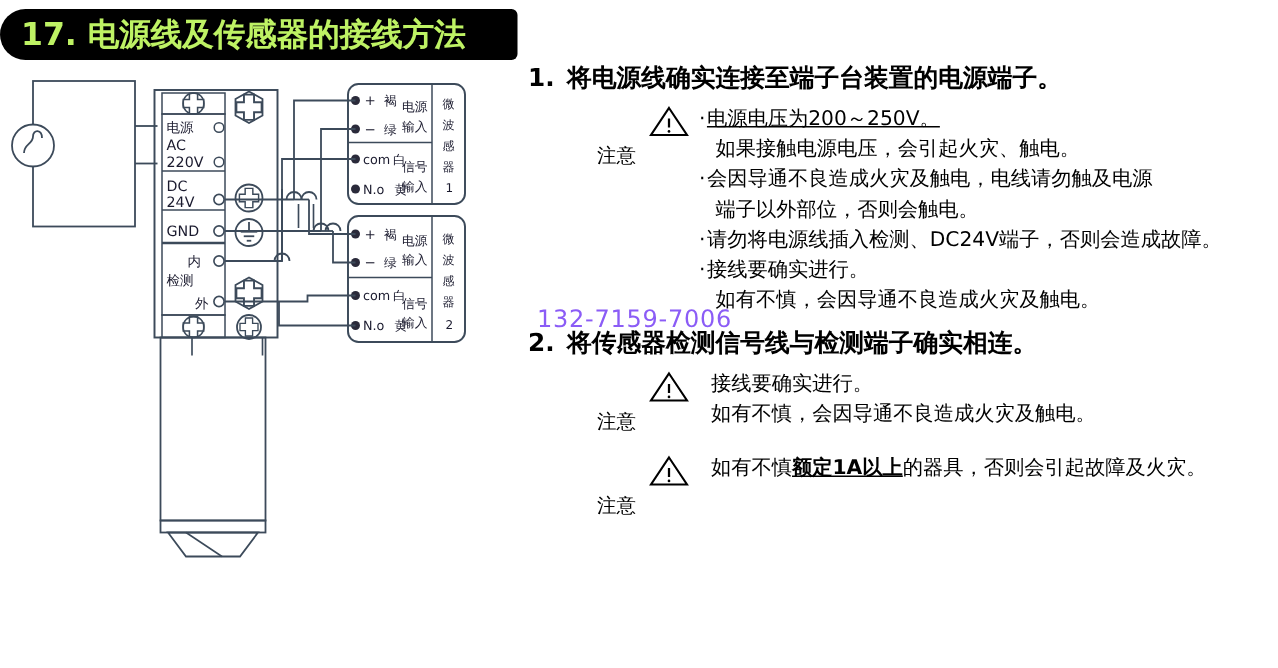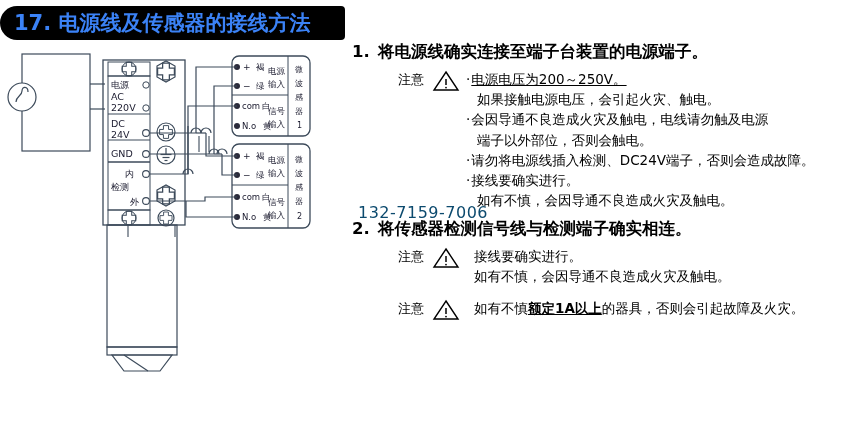--- a/index.html
+++ b/index.html
@@ -24,21 +24,21 @@
     width: 345px;
     height: 34px;
     background: #000000;
     border-radius: 17px 4px 4px 17px;
     display: flex;
     align-items: center;
     box-sizing: border-box;
     padding-left: 14px;
   }
   #title-banner .t {
-    color: #3b82f6;
+    color: #bef264;
     font-size: 21px;
     font-weight: bold;
     letter-spacing: 0px;
     white-space: nowrap;
     font-family: "DejaVu Sans", "Liberation Sans", sans-serif;
   }
 
   
   #diagram {
     position: absolute;
@@ -76,20 +76,21 @@
     display: flex;
     align-items: flex-start;
     margin-top: 5px;
   }
   .note-label {
     font-size: 13px;
     margin-left: 46px;
     margin-right: 8px;
     white-space: nowrap;
     padding-top: 2px;
+    margin-top: 24px;
   }
   .warn-tri {
     width: 28px;
     height: 22px;
     flex: 0 0 28px;
     margin-right: 6px;
     margin-top: 1px;
   }
   .note-body {
     font-size: 13.5px;
@@ -119,21 +120,21 @@
   }
   .bn-l2 { padding-left: 26px; }
 
   
   #watermark {
     position: absolute;
     left: 358px;
     top: 203px;
     font-size: 16px;
     font-family: "DejaVu Sans", "Liberation Sans", sans-serif;
-    color: #0c4a6e;
+    color: #8b5cf6;
     letter-spacing: 0.5px;
     white-space: nowrap;
     pointer-events: none;
     text-align: center;
   }
 </style>
 </head>
 <body>
 
 <div id="title-banner">

